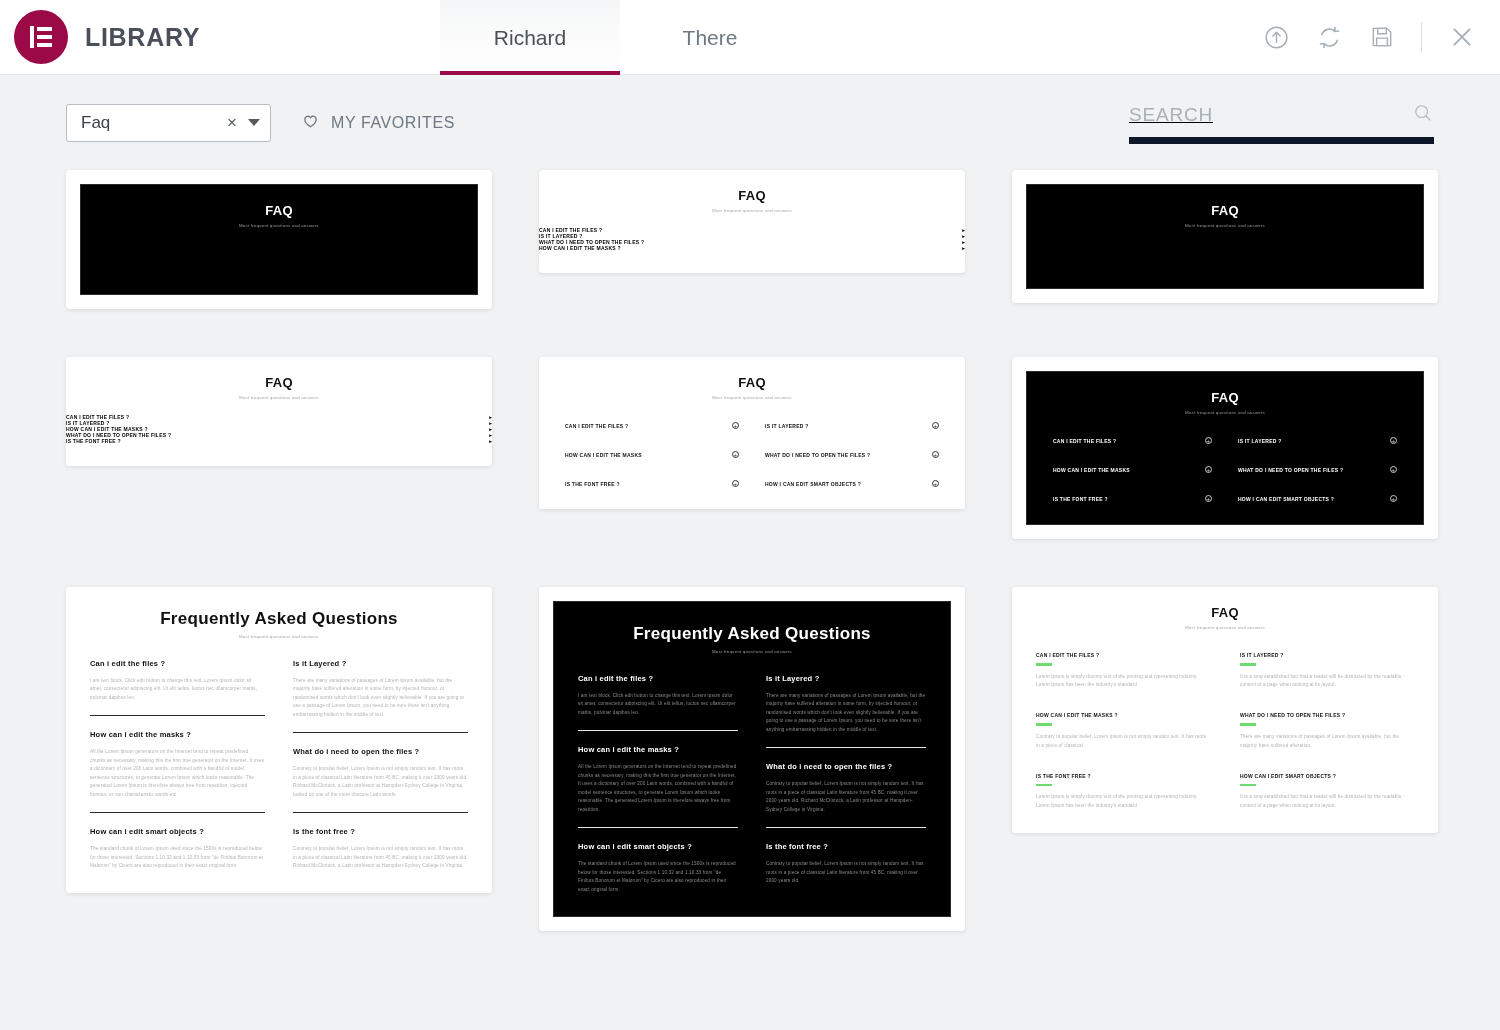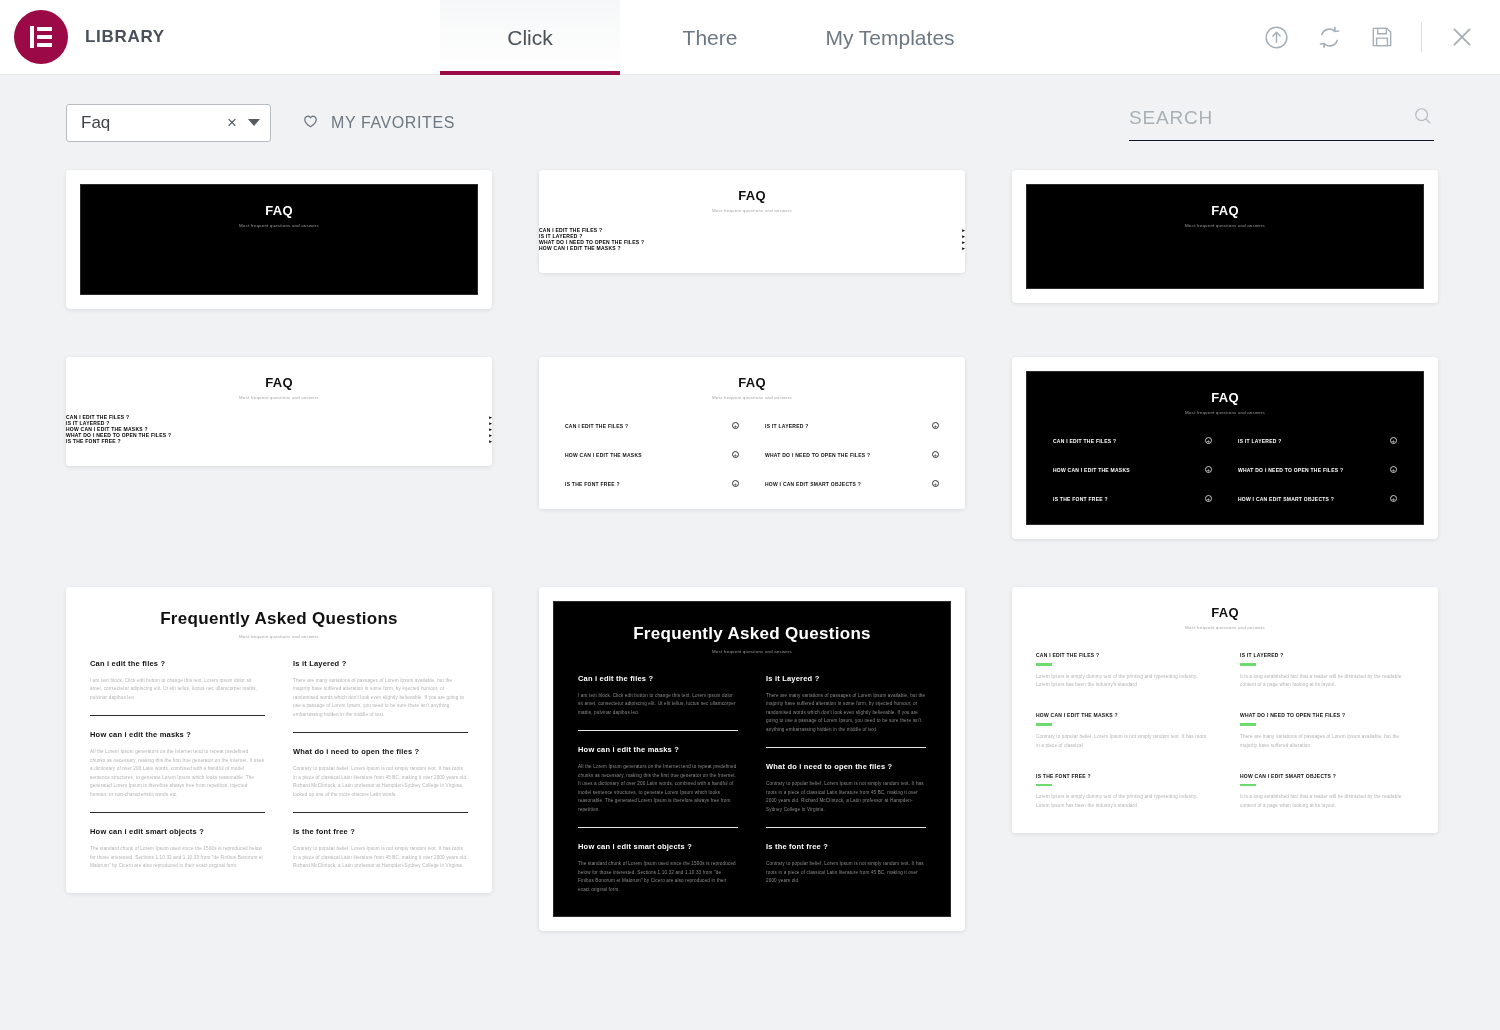--- a/index.html
+++ b/index.html
@@ -24,21 +24,21 @@
   .logo-circle {
     width: 54px; height: 54px; border-radius: 50%;
     background: #9b0a46;
     display: flex; align-items: center; justify-content: center;
   }
   .logo-mark { display: flex; gap: 3px; align-items: center; }
   .logo-mark .bar-v { width: 4px; height: 22px; background: #fff; }
   .logo-mark .bars-h { display: flex; flex-direction: column; gap: 4px; }
   .logo-mark .bars-h i { display: block; width: 15px; height: 4px; background: #fff; }
   .brand-title {
-    font-size: 17px; font-weight: bold; color: #49505a;
+    font-size: 25px; font-weight: bold; color: #49505a;
     letter-spacing: 0.7px;
   }
 
   .tabs { display: flex; align-items: stretch; }
   .tab {
     width: 180px; display: flex; align-items: center; justify-content: center;
     font-size: 21px; color: #6d7882; cursor: pointer;
     position: relative; height: 75px;
   }
   .tab.active {
@@ -76,21 +76,21 @@
     border-top: 7px solid #555b61;
   }
   .favorites {
     display: flex; align-items: center; gap: 11px;
     margin-left: 30px; color: #6d7882; font-size: 16px;
     letter-spacing: 0.6px; cursor: pointer;
   }
   .search-wrap {
     margin-left: auto; width: 305px;
     display: flex; align-items: center;
-    border-bottom: 1px solid #0f172a; padding-bottom: 9px;
+    border-bottom: 7px solid #0f172a; padding-bottom: 9px; text-decoration: underline;
   }
   .search-input {
     flex: 1; border: none; outline: none; background: transparent;
     font-size: 19px; color: #6d7882; letter-spacing: 0.8px;
     font-family: "Liberation Sans", sans-serif;
   }
   .search-input::placeholder { color: #a8b0b7; }
 
   
   .grid {
@@ -190,23 +190,22 @@
             <i></i>
             <i></i>
             <i></i>
           </span>
       </div>
     </div>
     <div class="brand-title">LIBRARY</div>
   </div>
 
   <div class="tabs">
-    <div class="tab active">Click</div>
+    <div class="tab active">Richard</div>
     <div class="tab">There</div>
-    <div class="tab">My Templates</div>
   </div>
 
   <div class="header-actions">
     <span class="hicon">
       <svg width="27" height="27" viewBox="0 0 24 24" fill="none" stroke="currentColor" stroke-width="1.3">
         <circle cx="12" cy="12" r="9.2"></circle>
           <path d="M12 16.8V7.6"></path>
           <path d="M8.4 11.1L12 7.4l3.6 3.7"></path>
       </svg>
     </span>

